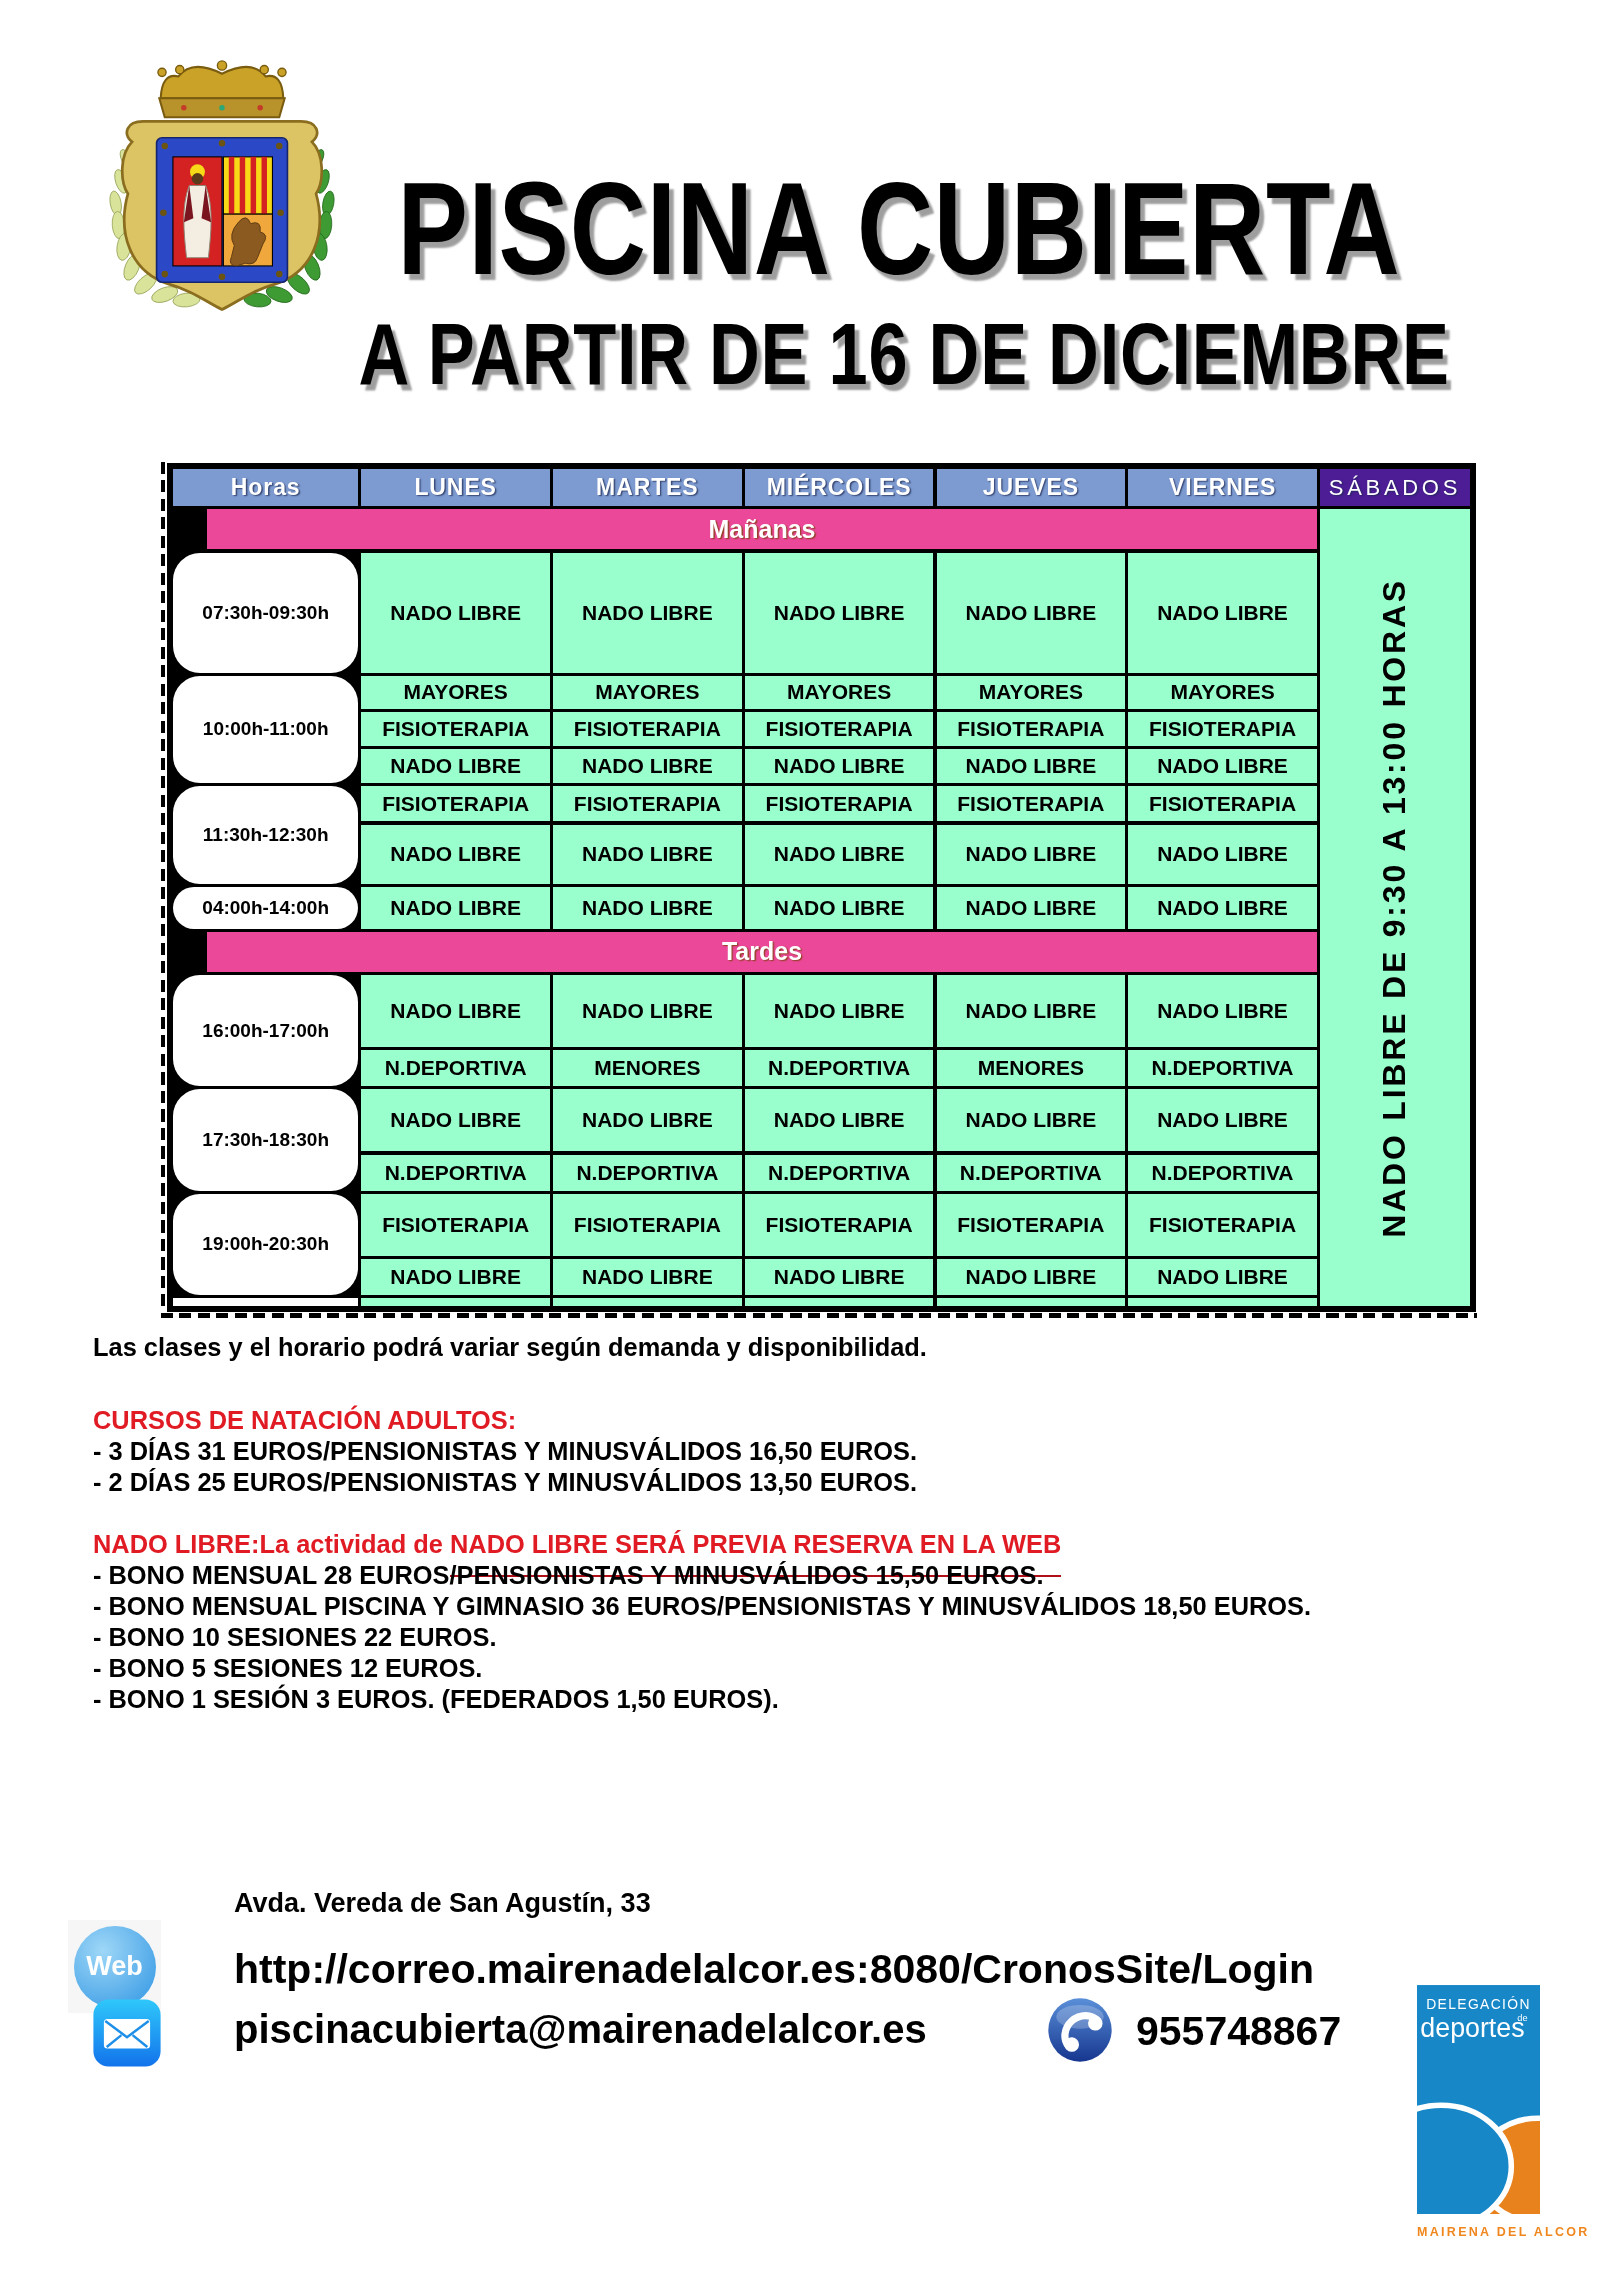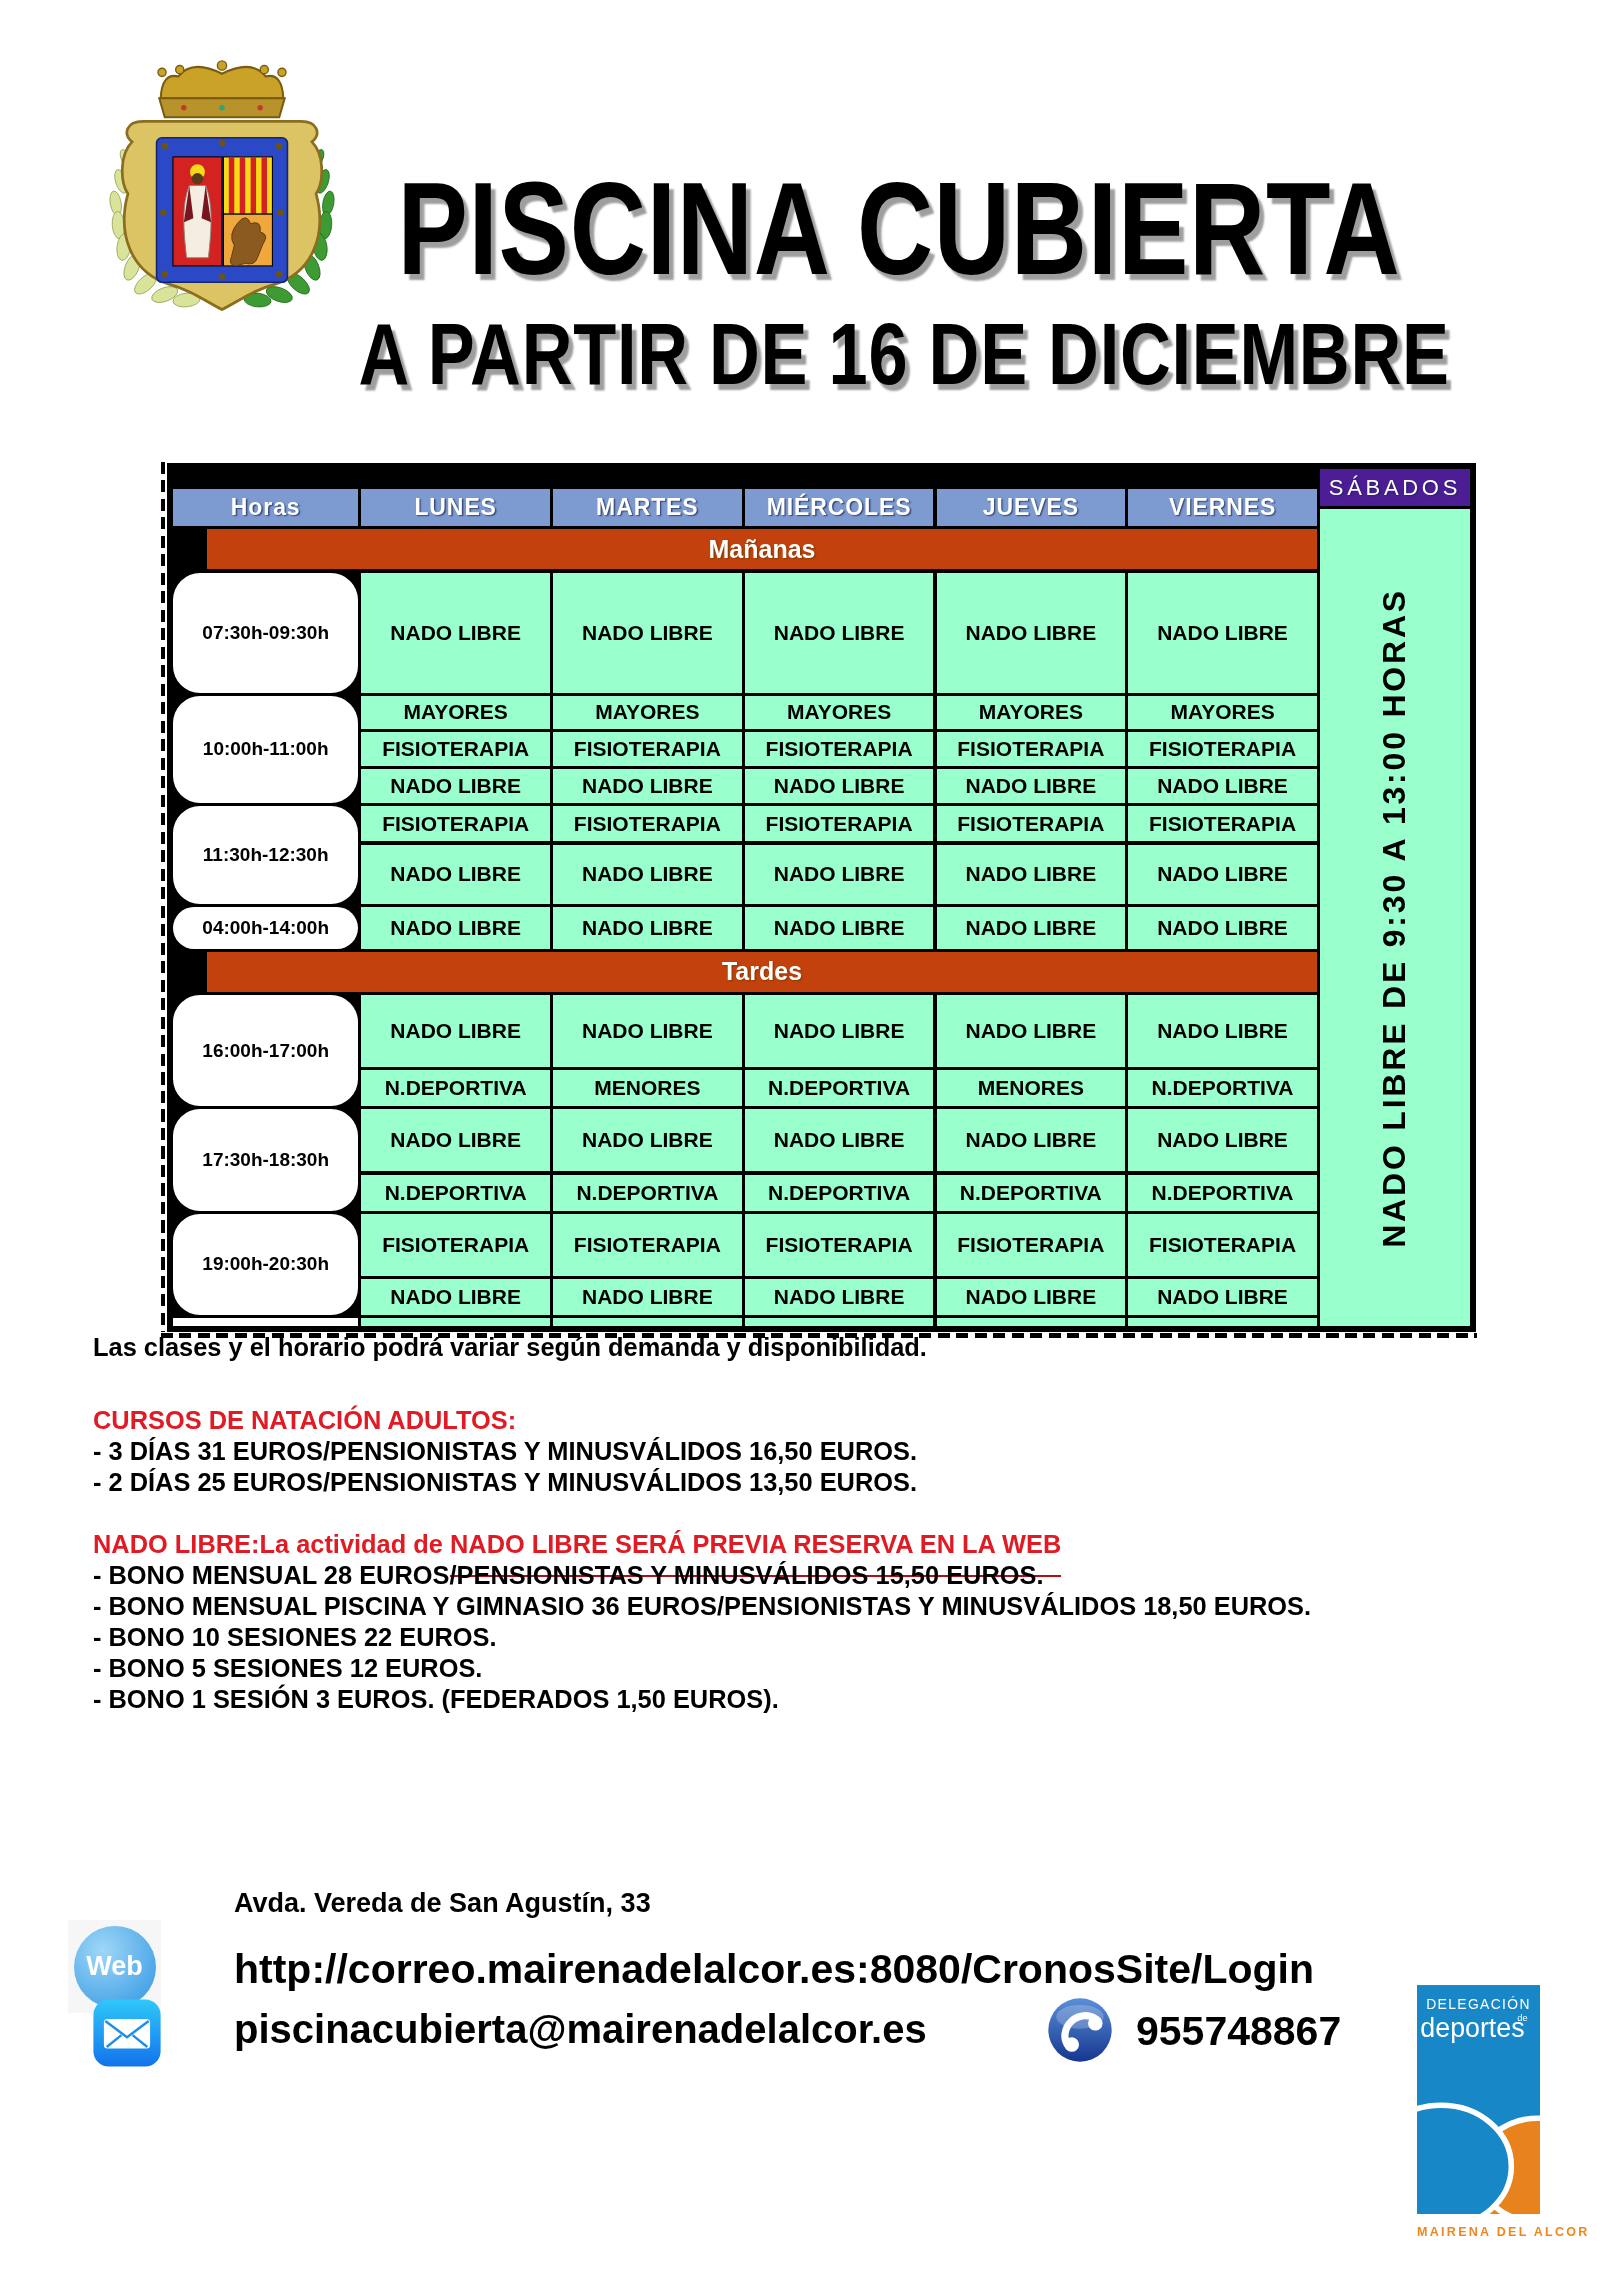--- a/index.html
+++ b/index.html
@@ -16,34 +16,34 @@
      text-shadow:6px 6px 2.3px #9e9e9e; letter-spacing:0.9px; }
   #title-wrap span   { font-size:132px; }
   #subtitle-wrap span{ font-size:88px; }
 
   
   #sched { left:167px; top:463px; width:1309px; display:flex;
            background:#000; border:3.7px solid #000; }
   #sched-main { flex:1; display:flex; flex-direction:column; gap:3.2px;
                 background:#000; padding:3.2px; }
   .rowgrid { display:grid; grid-template-columns:185px repeat(5,1fr); gap:3.2px; }
-  .rt-head { grid-template-rows:37px;margin-top:20px; }
+  .rt-head { grid-template-rows:37px; }
   .rt-1    { grid-template-rows:120px; }
   .rt-3    { grid-template-rows:33px 34px 34px; }
   .rt-2a   { grid-template-rows:35px 59px; }
   .rt-s    { grid-template-rows:42px; }
   .rt-2b   { grid-template-rows:72px 36px; }
   .rt-2c   { grid-template-rows:62px 36px; }
   .rt-f    { grid-template-rows:7.4px; }
 
   .cell { display:flex; align-items:center; justify-content:center;
           font-weight:bold; text-align:center; }
   .hcell { background:#7d9bd1; color:#fff; font-size:23px; letter-spacing:0.9px;
            text-shadow:1.4px 1.4px 1.4px rgba(30,40,80,.75); }
-  .band  { height:40px; background:#c2410c; color:#fff; font-size:25px;
+  .band  { height:40px; background:#ec4899; color:#fff; font-size:25px;
            font-weight:bold; display:flex; align-items:center; justify-content:center;
            text-shadow:1.4px 1.4px 1.4px rgba(120,60,0,.8);margin-left:34px; }
   .tcell { grid-column:1; grid-row:1 / -1; background:#fff; color:#000; font-size:19px;border-radius:27px; }
   .dcell { background:#99ffcc; color:#000; font-size:21px; }
   .fcell-w { background:#fff; }
   .fcell-g { background:#99ffcc; }
 
   #sab-col { width:153px; background:#000; padding:3.2px 3.2px 3.2px 0;
              display:flex; flex-direction:column; gap:3.2px; }
   #sab-head { height:37px; background:#4c1d95; color:#fff; font-size:22px;

